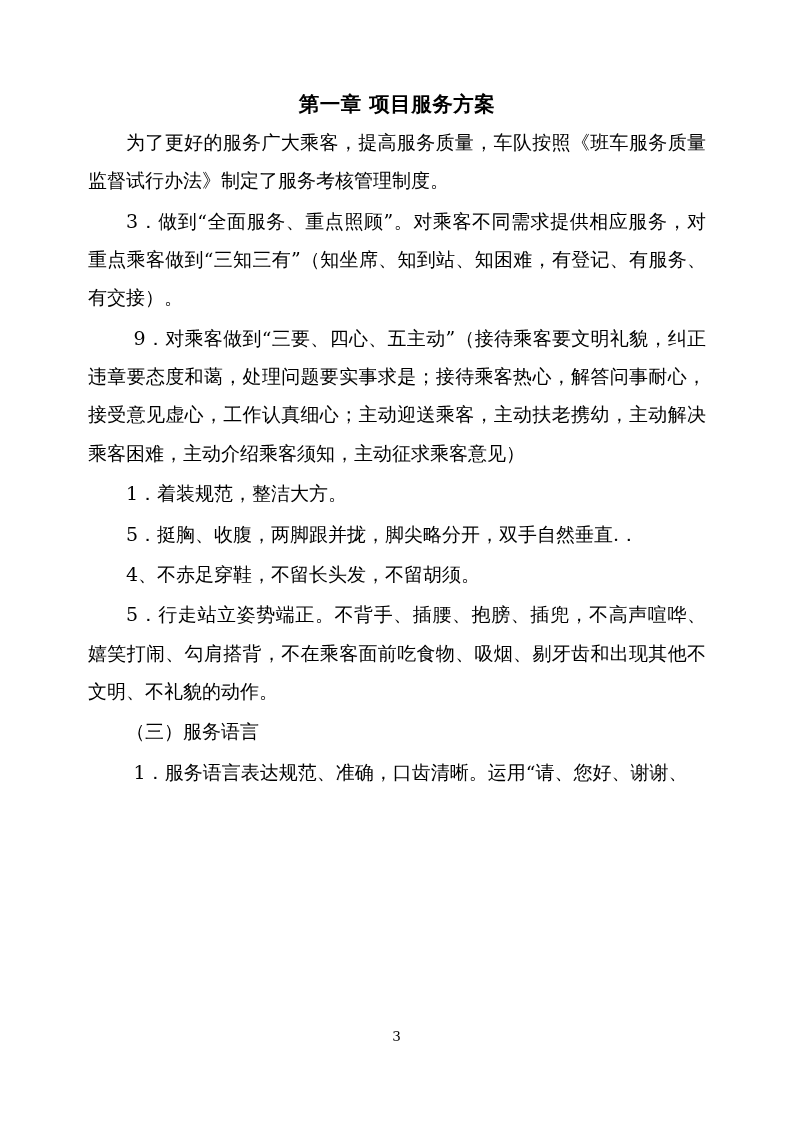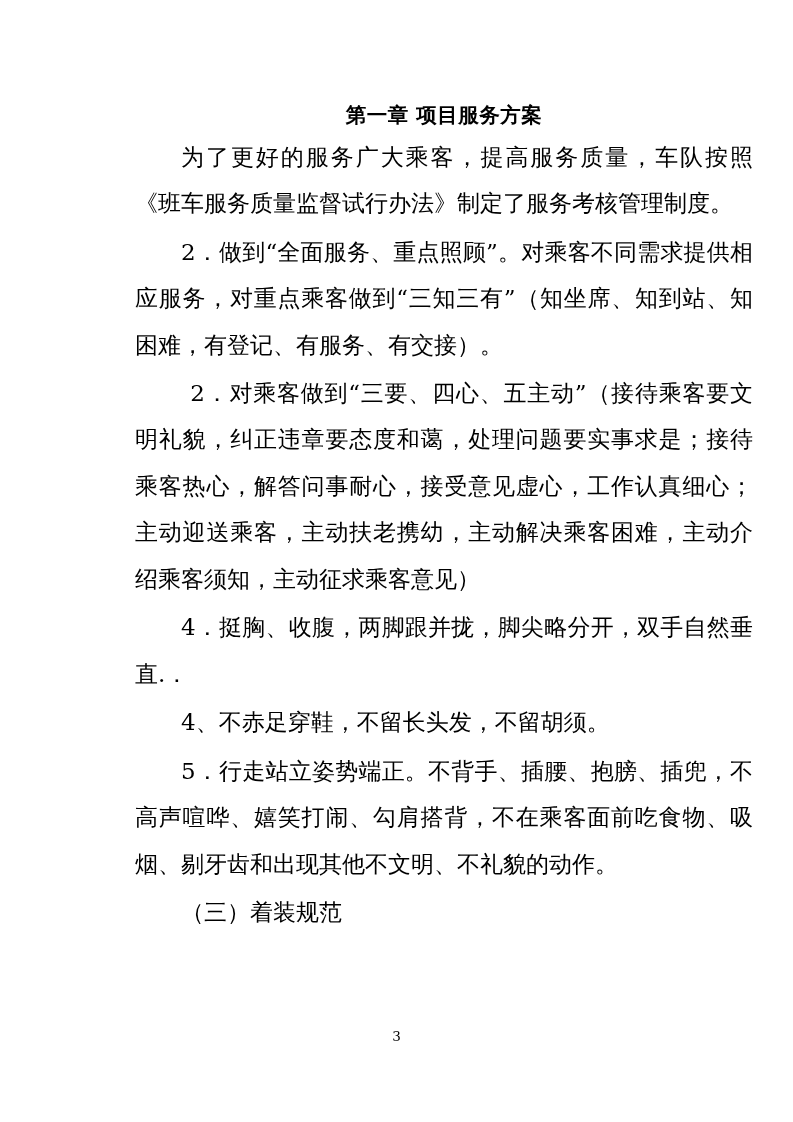--- a/index.html
+++ b/index.html
@@ -13,38 +13,37 @@
     position: relative;
     background: #ffffff;
     font-family: "DejaVu Serif", "Liberation Serif", serif;
     color: #000000;
     box-sizing: border-box;
     overflow: hidden;
   }
   .content {
     position: absolute;
     left: 88px;
-    top: 100px;
+    top: 89px;
     width: 618px;
-    margin-left: 47px;
   }
   .heading {
     text-align: center;
     font-family: "DejaVu Sans", "Liberation Sans", sans-serif;
     font-weight: bold;
     font-size: 20.5px;
     letter-spacing: 0.5px;
     line-height: 1.55;
     margin: 0 0 2px 0;
   }
   .heading.sub {
     margin-bottom: 12px;
   }
   p.body-text {
-    font-size: 23px;
+    font-size: 19px;
     line-height: 2.02;
     margin: 0 0 2px 0;
     text-align: justify;
     text-justify: inter-ideograph;
     text-indent: 2em;
     word-break: break-all;
   }
   p.body-text.indent-wide {
     text-indent: 2.4em;
   }
@@ -65,33 +64,35 @@
 <div class="page">
 
   <div class="content">
 
     <div class="heading">第一章 项目服务方案</div>
 
 
     <p class="body-text">为了更好的服务广大乘客，提高服务质量，车队按照《班车服务质量监督试行办法》制定了服务考核管理制度。</p>
 
 
-    <p class="body-text">2．做到“全面服务、重点照顾”。对乘客不同需求提供相应服务，对重点乘客做到“三知三有”（知坐席、知到站、知困难，有登记、有服务、有交接）。</p>
+    <p class="body-text">3．做到“全面服务、重点照顾”。对乘客不同需求提供相应服务，对重点乘客做到“三知三有”（知坐席、知到站、知困难，有登记、有服务、有交接）。</p>
 
-    <p class="body-text indent-wide">2．对乘客做到“三要、四心、五主动”（接待乘客要文明礼貌，纠正违章要态度和蔼，处理问题要实事求是；接待乘客热心，解答问事耐心，接受意见虚心，工作认真细心；主动迎送乘客，主动扶老携幼，主动解决乘客困难，主动介绍乘客须知，主动征求乘客意见）</p>
+    <p class="body-text indent-wide">9．对乘客做到“三要、四心、五主动”（接待乘客要文明礼貌，纠正违章要态度和蔼，处理问题要实事求是；接待乘客热心，解答问事耐心，接受意见虚心，工作认真细心；主动迎送乘客，主动扶老携幼，主动解决乘客困难，主动介绍乘客须知，主动征求乘客意见）</p>
 
 
+    <p class="body-text">1．着装规范，整洁大方。</p>
 
 
-    <p class="body-text">4．挺胸、收腹，两脚跟并拢，脚尖略分开，双手自然垂直.．</p>
+    <p class="body-text">5．挺胸、收腹，两脚跟并拢，脚尖略分开，双手自然垂直.．</p>
 
     <p class="body-text">4、不赤足穿鞋，不留长头发，不留胡须。</p>
 
     <p class="body-text">5．行走站立姿势端正。不背手、插腰、抱膀、插兜，不高声喧哗、嬉笑打闹、勾肩搭背，不在乘客面前吃食物、吸烟、剔牙齿和出现其他不文明、不礼貌的动作。</p>
 
-    <p class="body-text">（三）着装规范</p>
+    <p class="body-text">（三）服务语言</p>
 
+    <p class="body-text indent-wide">1．服务语言表达规范、准确，口齿清晰。运用“请、您好、谢谢、</p>
 
   </div>
 
   <div class="page-number">3</div>
 
 </div>
 
 </body></html>

